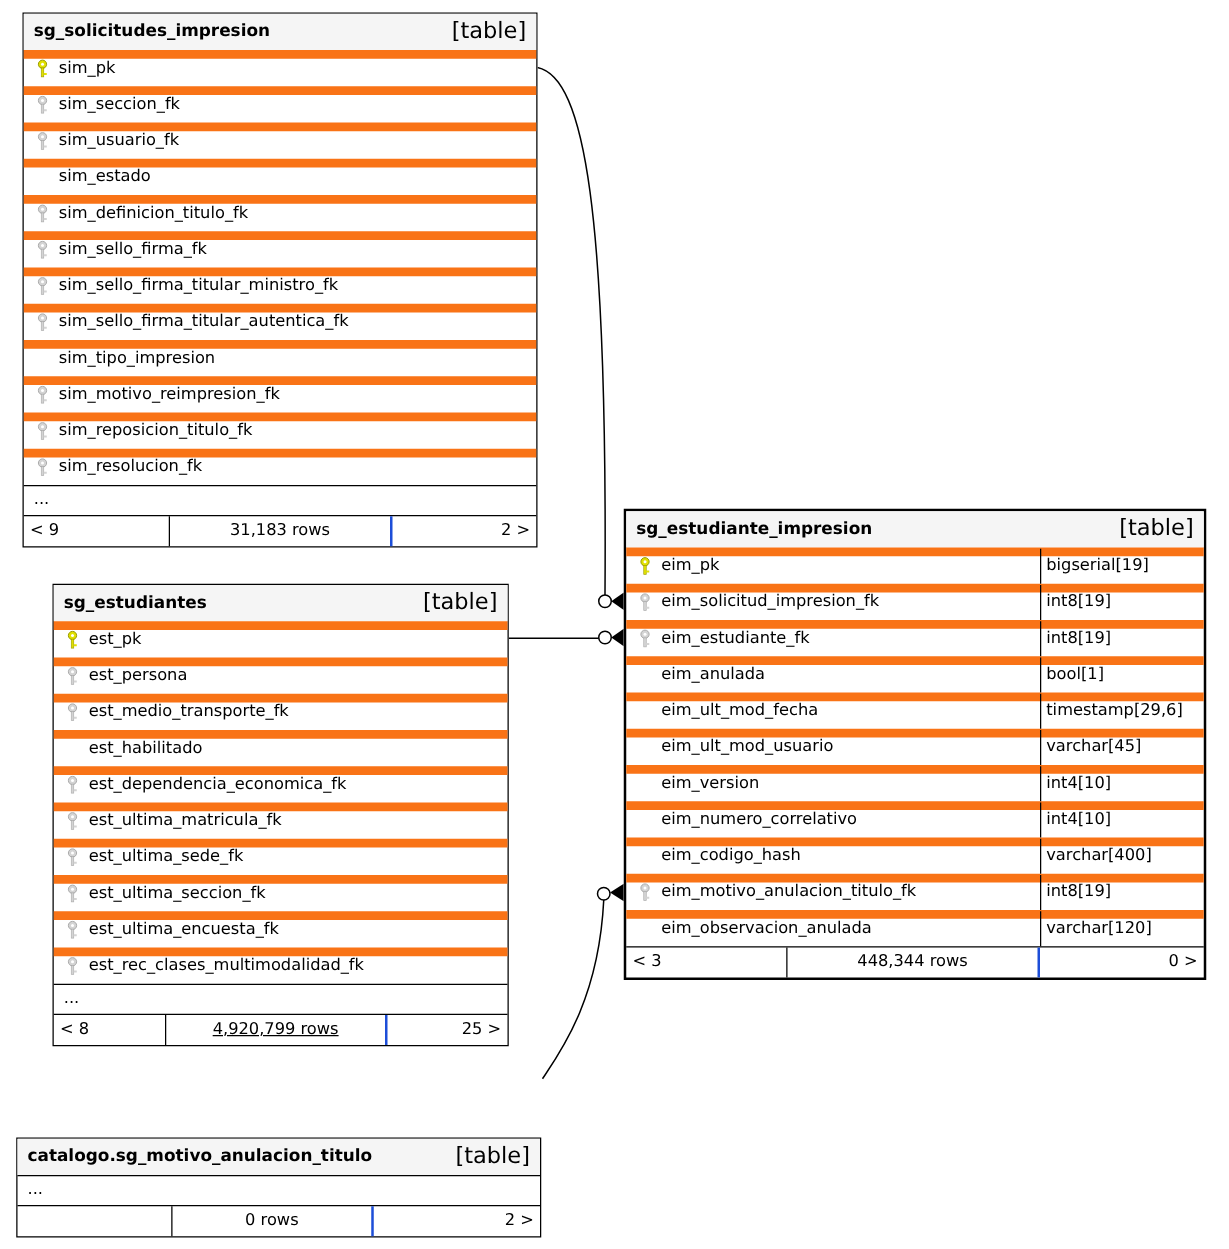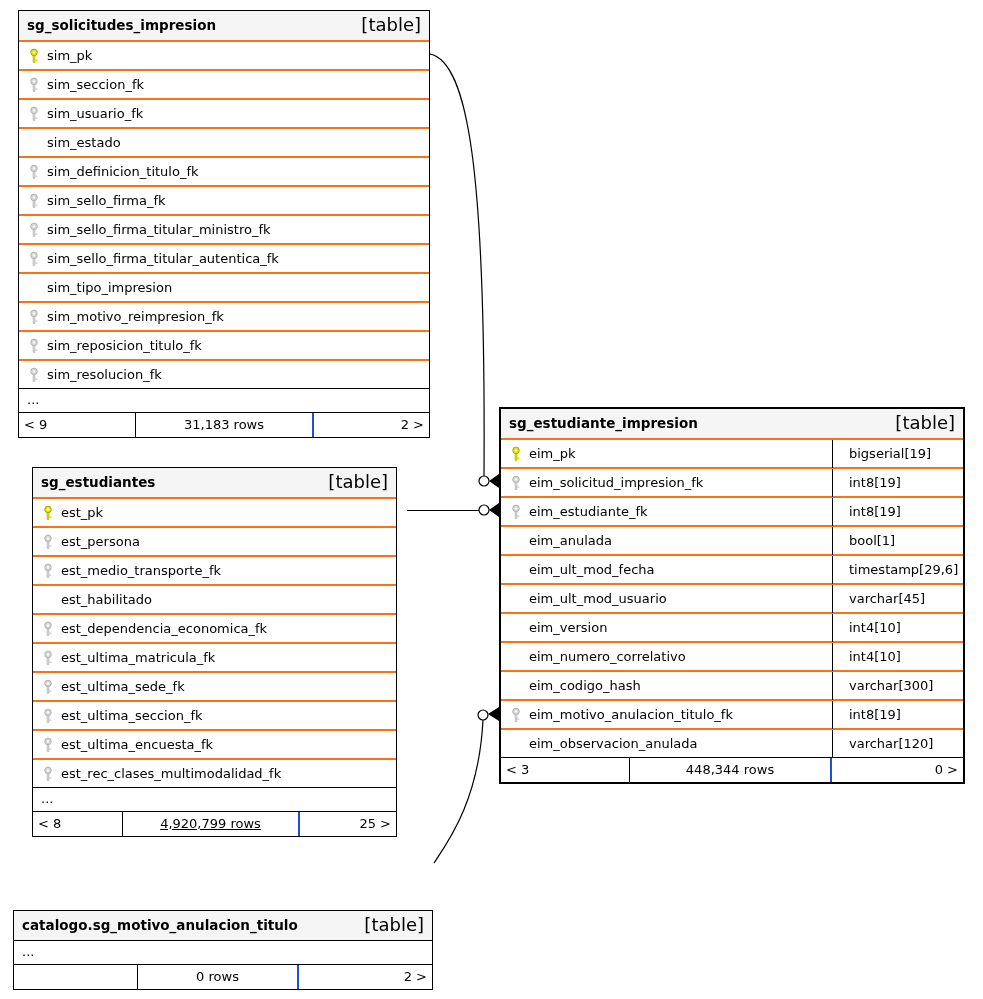--- a/index.html
+++ b/index.html
@@ -24,49 +24,49 @@
     background: #f5f5f5;
     display: flex; justify-content: space-between;
     padding: 0 8px;
     white-space: nowrap;
   }
   .etable .thead .tname { font-weight: bold; font-size: 13.5px; }
   .etable .thead .tbadge { font-size: 18px; }
 
   .etable .row {
     height: 29px; line-height: 28px;
-    border-top: 2px solid #f97316;
-    display: flex; align-items: center;
+    border-top: 7px solid #f97316;
+    display: flex; align-items: flex-end;
     white-space: nowrap;
   }
   .cell-name { flex: 1 1 auto; display: flex; align-items: center; padding-left: 8px; overflow: hidden; }
   .keyicon { width: 13px; margin-right: 7px; display: inline-flex; align-items: center; justify-content: center; flex: 0 0 13px; }
   .keyicon svg { display: block; }
   .cell-type {
     flex: 0 0 131px; width: 131px;
     border-left: 1px solid #000000;
-    padding-left: 16px; line-height: 28px;
+    padding-left: 4px; line-height: 28px;
     overflow: hidden;
   }
   .ellipsisrow {
     height: 24px; line-height: 22px;
     border-top: 1px solid #000000;
     padding-left: 8px;
   }
   .tfoot {
     height: 25px; line-height: 23px;
     border-top: 1px solid #000000;
     display: flex;
   }
   .tfoot .fl { padding-left: 5px; border-right: 1px solid #000000; }
   .tfoot .fc { text-align: center; border-right: 2px solid #1d4ed8; }
   .tfoot .fr { flex: 1 1 auto; text-align: right; padding-right: 5px; }
 
   #t1 { left: 18px; top: 10px;  width: 412px; }
-  #t2 { left: 32px; top: 467px; width: 365px; }
+  #t2 { left: 42px; top: 467px; width: 365px; }
   #t3 { left: 499px; top: 407px; width: 466px; border-width: 2px; }
   #t4 { left: 13px; top: 910px; width: 420px; }
 
   #t1 .fl { width: 117px; } #t1 .fc { width: 178px; }
   #t2 .fl { width: 90px; }  #t2 .fc { width: 177px; text-decoration: underline; }
   #t3 .fl { width: 129px; } #t3 .fc { width: 202px; }
   #t4 .fl { width: 124px; } #t4 .fc { width: 161px; }
 
   #generated-note {
     position: absolute; left: 18px; top: 1018px; z-index: 1;
@@ -475,21 +475,21 @@
             <span class="keyicon"></span>
             <span>eim_numero_correlativo</span>
           </div>
           <div class="cell-type">int4[10]</div>
         </div>
         <div class="row">
           <div class="cell-name">
             <span class="keyicon"></span>
             <span>eim_codigo_hash</span>
           </div>
-          <div class="cell-type">varchar[300]</div>
+          <div class="cell-type">varchar[400]</div>
         </div>
         <div class="row">
           <div class="cell-name">
             <span class="keyicon">
               <svg width="12" height="16" viewBox="0 0 12 16">
                 <circle cx="6" cy="4.4" r="3.3" fill="#d4d4d4" stroke="#aaaaaa" stroke-width="0.8"></circle>
                 <circle cx="6" cy="4.4" r="1.2" fill="#ffffff"></circle>
                 <rect x="5" y="7.3" width="2" height="7.2" fill="#d4d4d4" stroke="#aaaaaa" stroke-width="0.5"></rect>
                 <rect x="7" y="11.4" width="2.4" height="1.6" fill="#d4d4d4"></rect>
               </svg>

